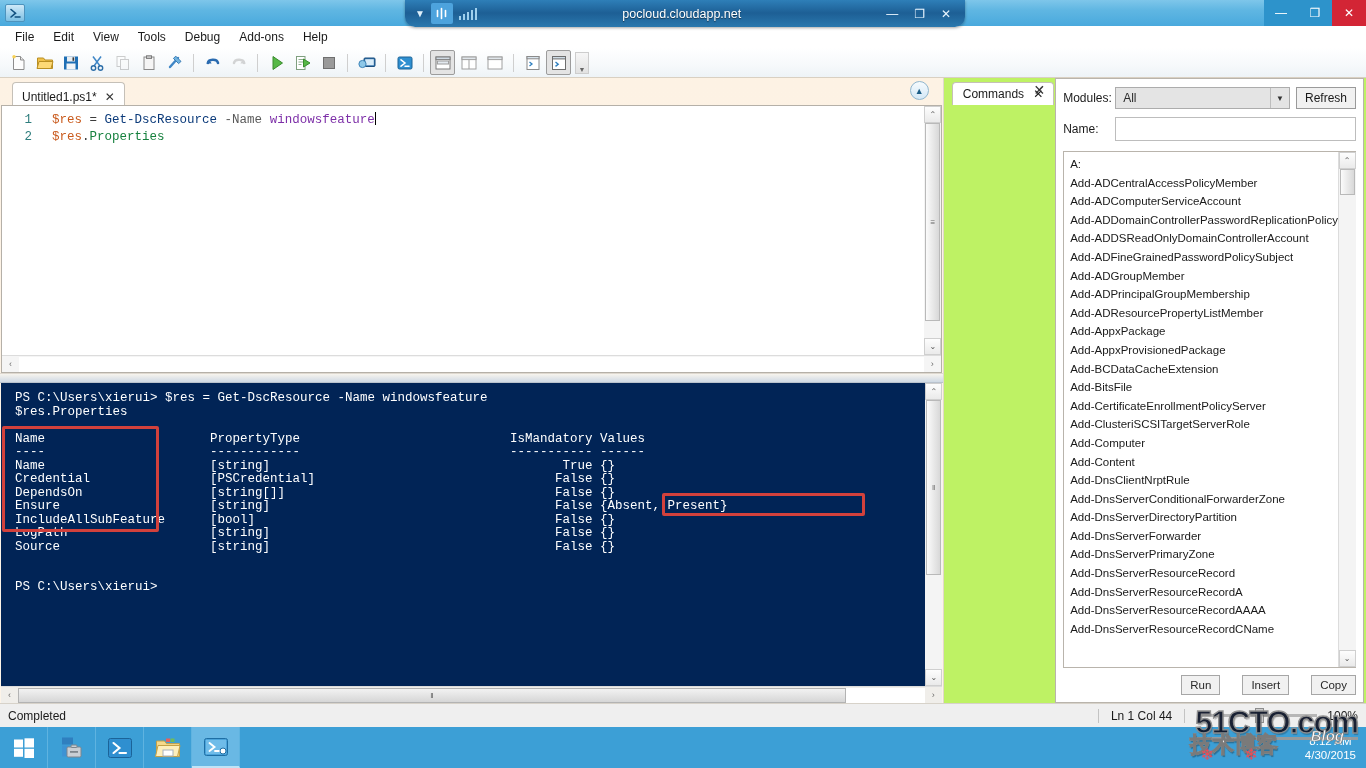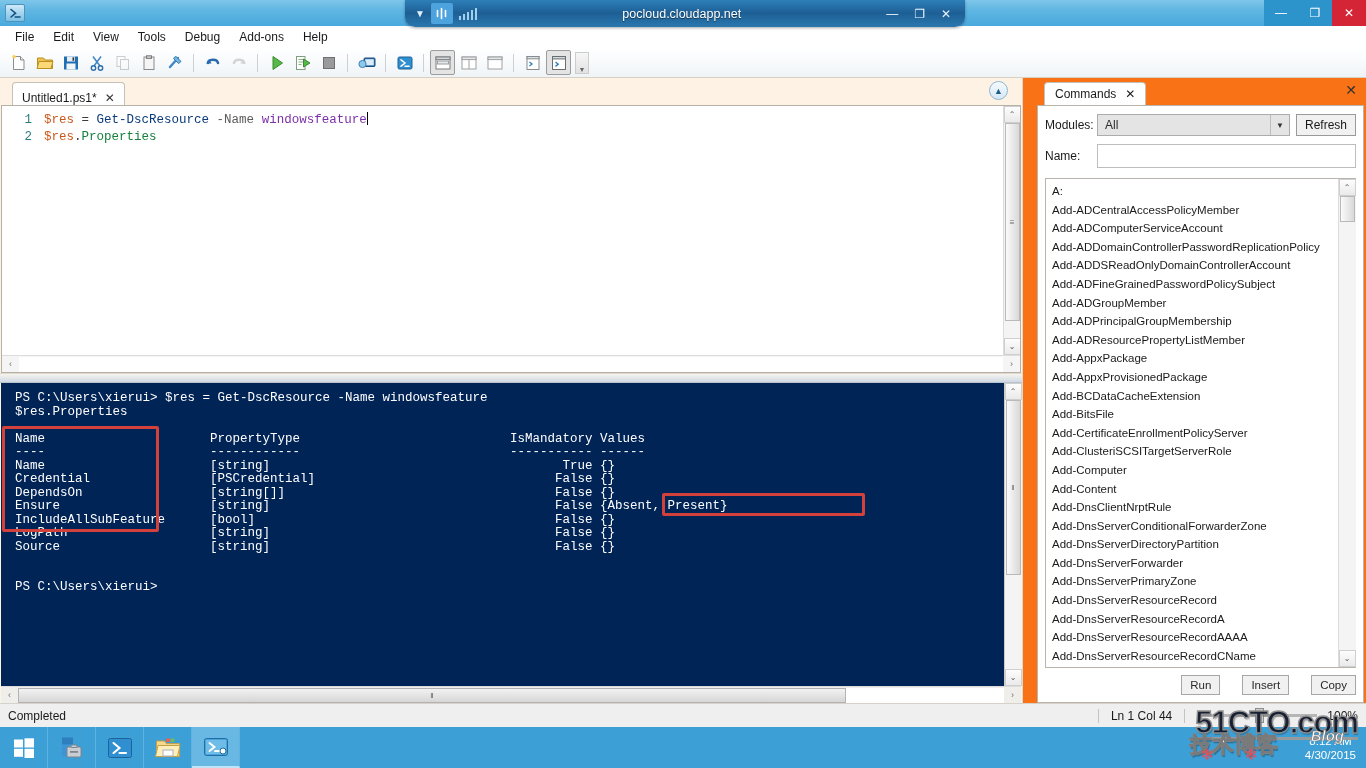--- a/index.html
+++ b/index.html
@@ -106,40 +106,40 @@
 
   
   #left-pane { width:1022px; display:flex; flex-direction:column; min-height:0; position:relative;
     background:linear-gradient(180deg,#fdf2e4 0%, #fdf4e8 100%); }
 
   
   #tabstrip { height:27px; position:relative; display:flex; align-items:flex-end; padding-left:12px; }
   #tabstrip .tab {
     height:23px; background:#ffffff; border:1px solid #c5c0b8; border-bottom:none;
     border-top-left-radius:4px; border-top-right-radius:4px;
-    display:flex; align-items:flex-start; gap:8px; padding:8px 9px;
+    display:flex; align-items:flex-end; gap:8px; padding:1px 9px;
     font-size:12px; color:#1a1a1a;
   }
   #tabstrip .tab .tclose { font-size:12px; color:#333; cursor:default; }
   #tabstrip .collapse-btn {
     position:absolute; right:14px; top:3px; width:19px;height:19px;border-radius:50%;
     background:linear-gradient(180deg,#f6fbfe,#d4e8f6); border:1px solid #8fb6cf;
     display:flex;align-items:center;justify-content:center; color:#1c5d86; font-size:9px;
   }
 
   
   #editor-wrap { height:268px; background:#fff; border:1px solid #b5b0a8; margin:0 1px; position:relative; display:flex; flex-direction:column; }
   #editor-body { flex:1; display:flex; overflow:hidden; }
   #editor-code {
     flex:1; font-family:"Liberation Mono", monospace; font-size:12.5px;
     padding:6px 0 0 0; line-height:17px; white-space:pre;
   }
   .cl { display:flex; }
   .lnum { width:42px; text-align:right; padding-right:12px; color:#2e7d7d; }
-  .tok-var { color:#c9591b; }
+  .tok-var { color:#c9591b;margin-left:8px; }
   .tok-op  { color:#3b3b3b; }
   .tok-cmd { color:#0b3a7a; }
   .tok-param { color:#5a5a5a; }
   .tok-str { color:#7d2fa8;text-align:right; }
   .tok-plain { color:#15803d; }
   .caret { display:inline-block; width:1px; height:13px; background:#000; vertical-align:-2px; }
 
   
   .vscroll {
     width:17px; background:#f0f0f0; border-left:1px solid #dcdcdc;
@@ -170,21 +170,21 @@
     font-family:"Liberation Mono", monospace; font-size:12.5px; line-height:13.5px;
     padding:9px 0 0 14px; white-space:pre; position:relative; overflow:hidden;
   }
   #console-text .row { height:13.5px; }
   .vscroll.dark { background:#ecebe8; border-left:1px solid #cfcac2; }
 
   
   .annot { position:absolute; border:3px solid #d2413c; border-radius:2px; pointer-events:none; }
 
   
-  #right-pane { flex:1; display:flex; flex-direction:column; background:#f97316; min-height:0; border-left:1px solid #e0d8cc;padding-left:13px; }
+  #right-pane { flex:1; display:flex; flex-direction:row; background:#bef264; min-height:0; border-left:1px solid #e0d8cc; }
   #cmd-tabstrip { height:27px; display:flex; align-items:flex-end; padding-left:8px; position:relative; }
   #cmd-tabstrip .tab {
     height:23px; background:#ffffff; border:1px solid #c5c0b8; border-bottom:none;
     border-top-left-radius:4px; border-top-right-radius:4px;
     display:flex; align-items:center; gap:9px; padding:0 10px; font-size:12px; color:#1a1a1a;
   }
   #cmd-tabstrip .panelclose { position:absolute; right:9px; top:4px; font-size:14px; color:#333; }
   #cmd-body { flex:1; background:#ffffff; border:1px solid #b9b4ac; margin:0 2px 0 1px; display:flex; flex-direction:column; padding:8px 7px 6px 7px; min-height:0; }
 
   .frow { display:flex; align-items:center; margin-bottom:8px; }

